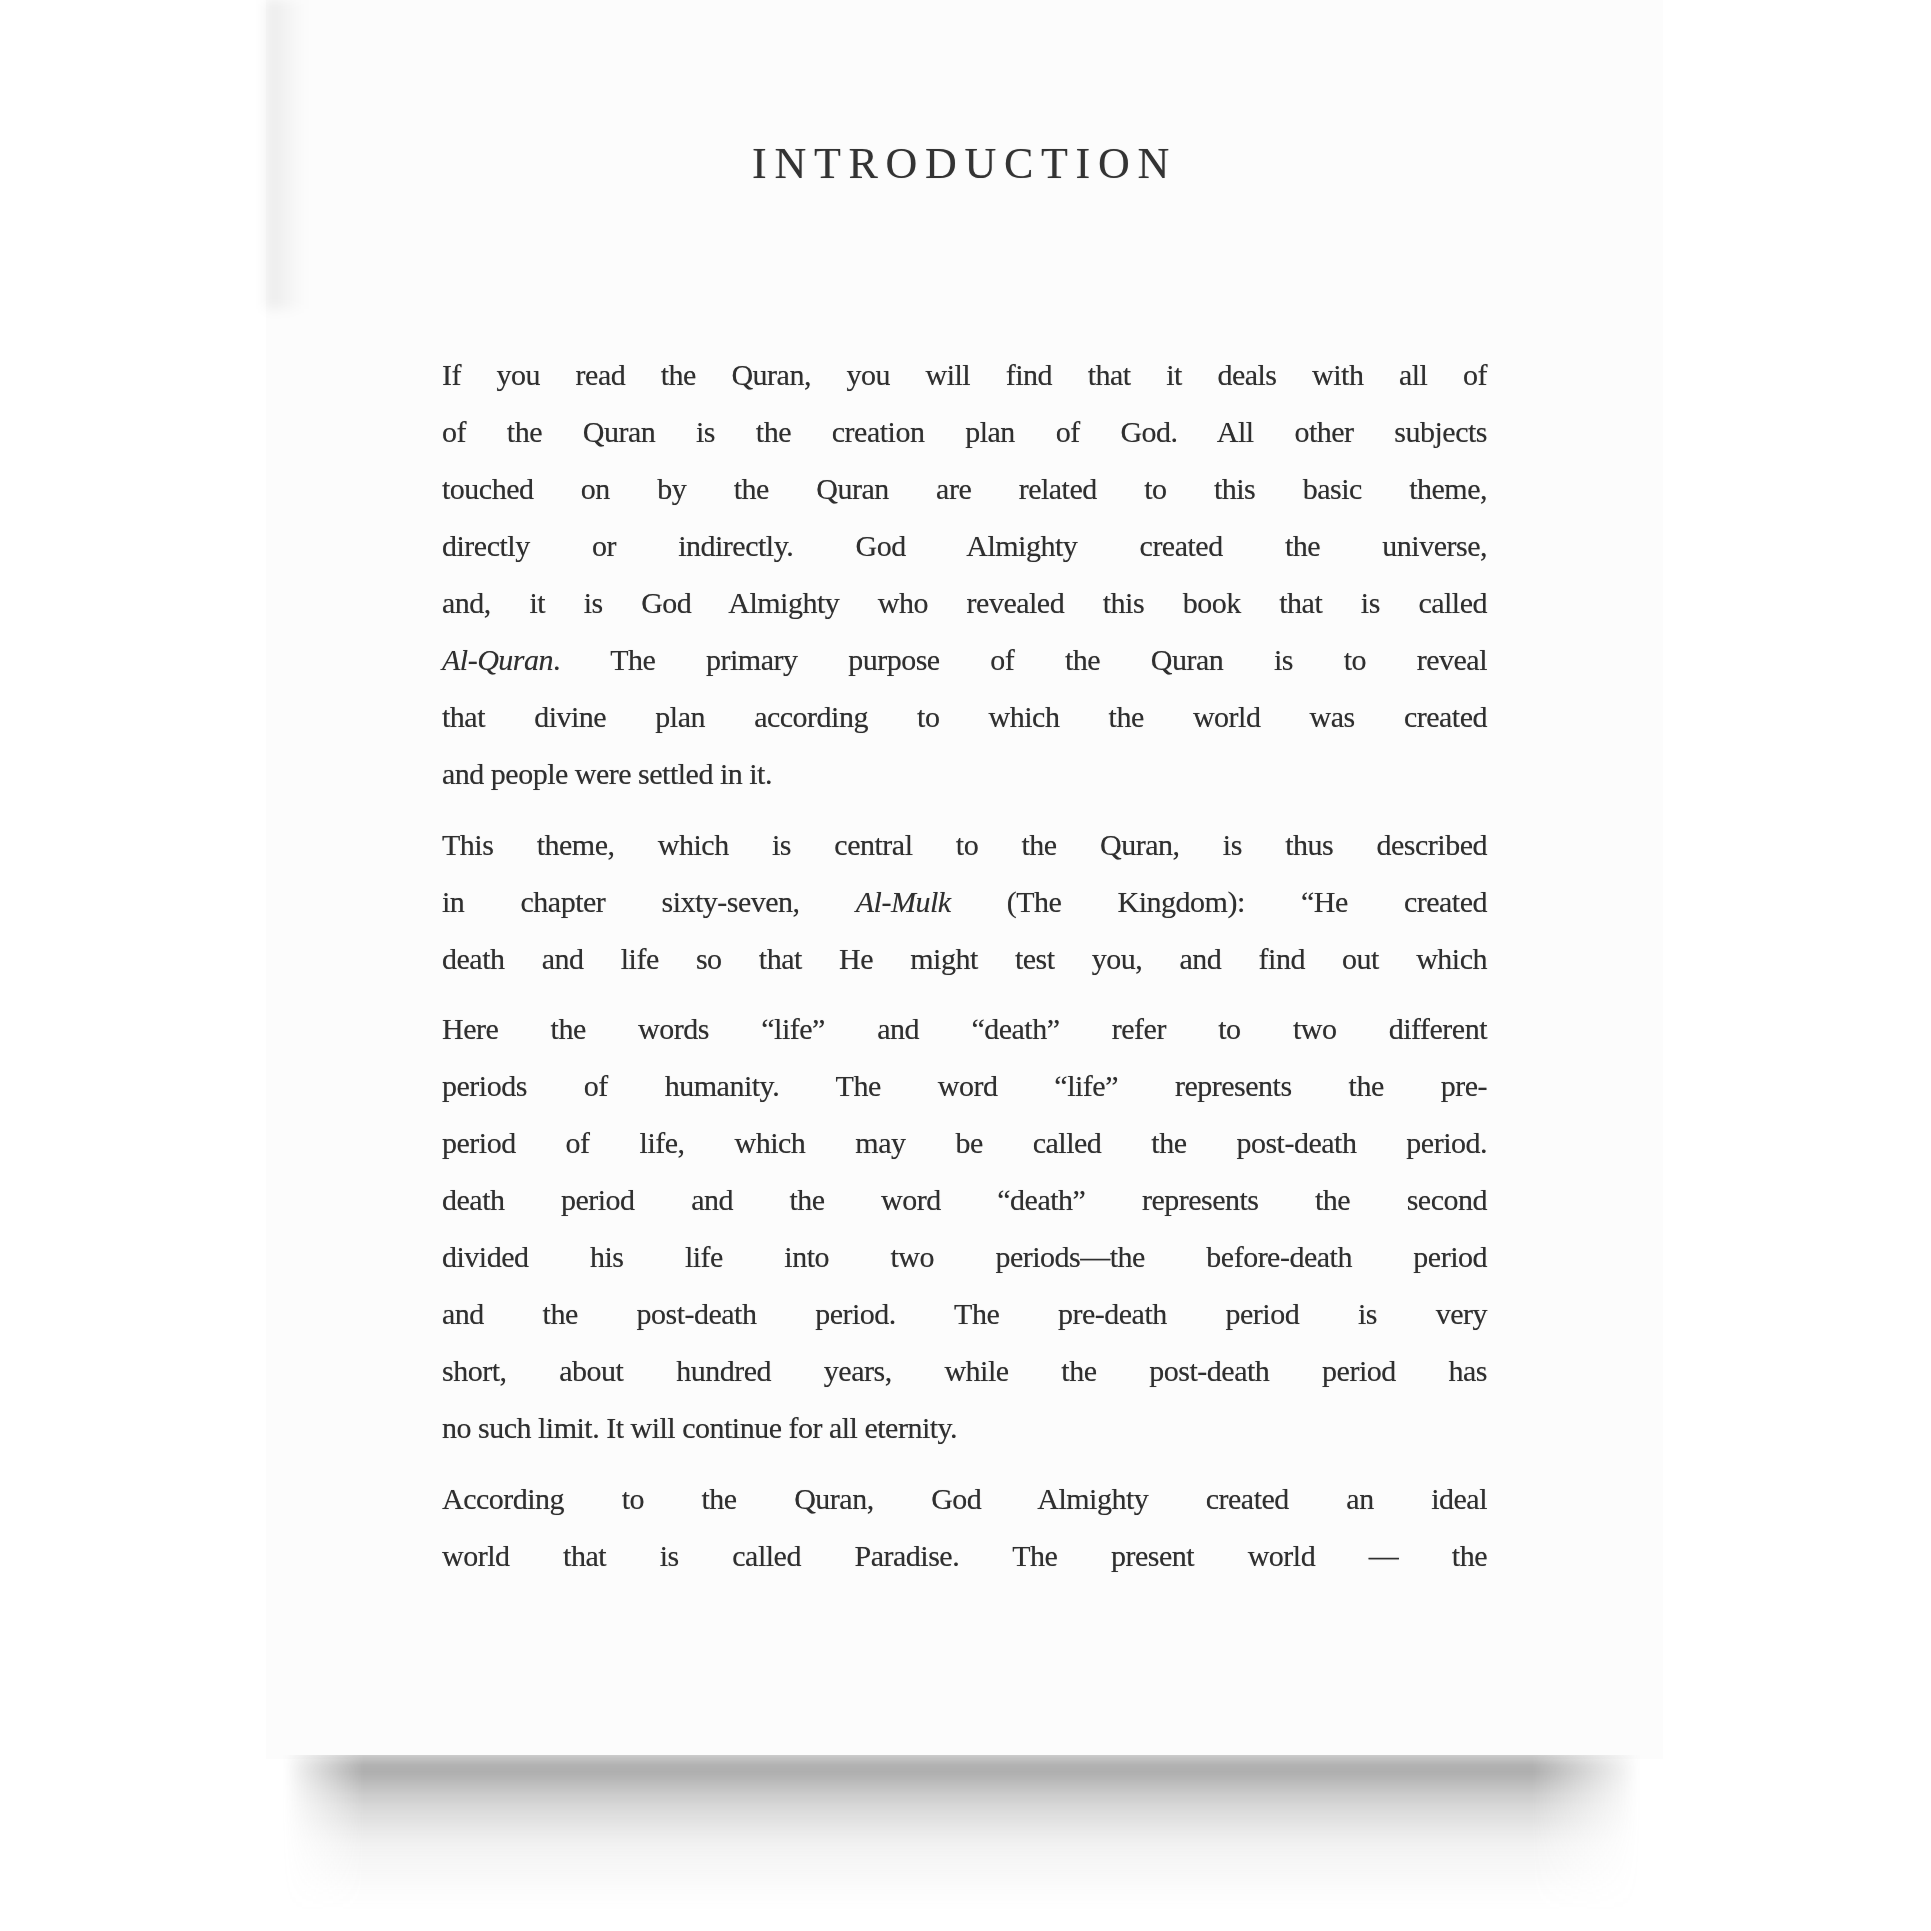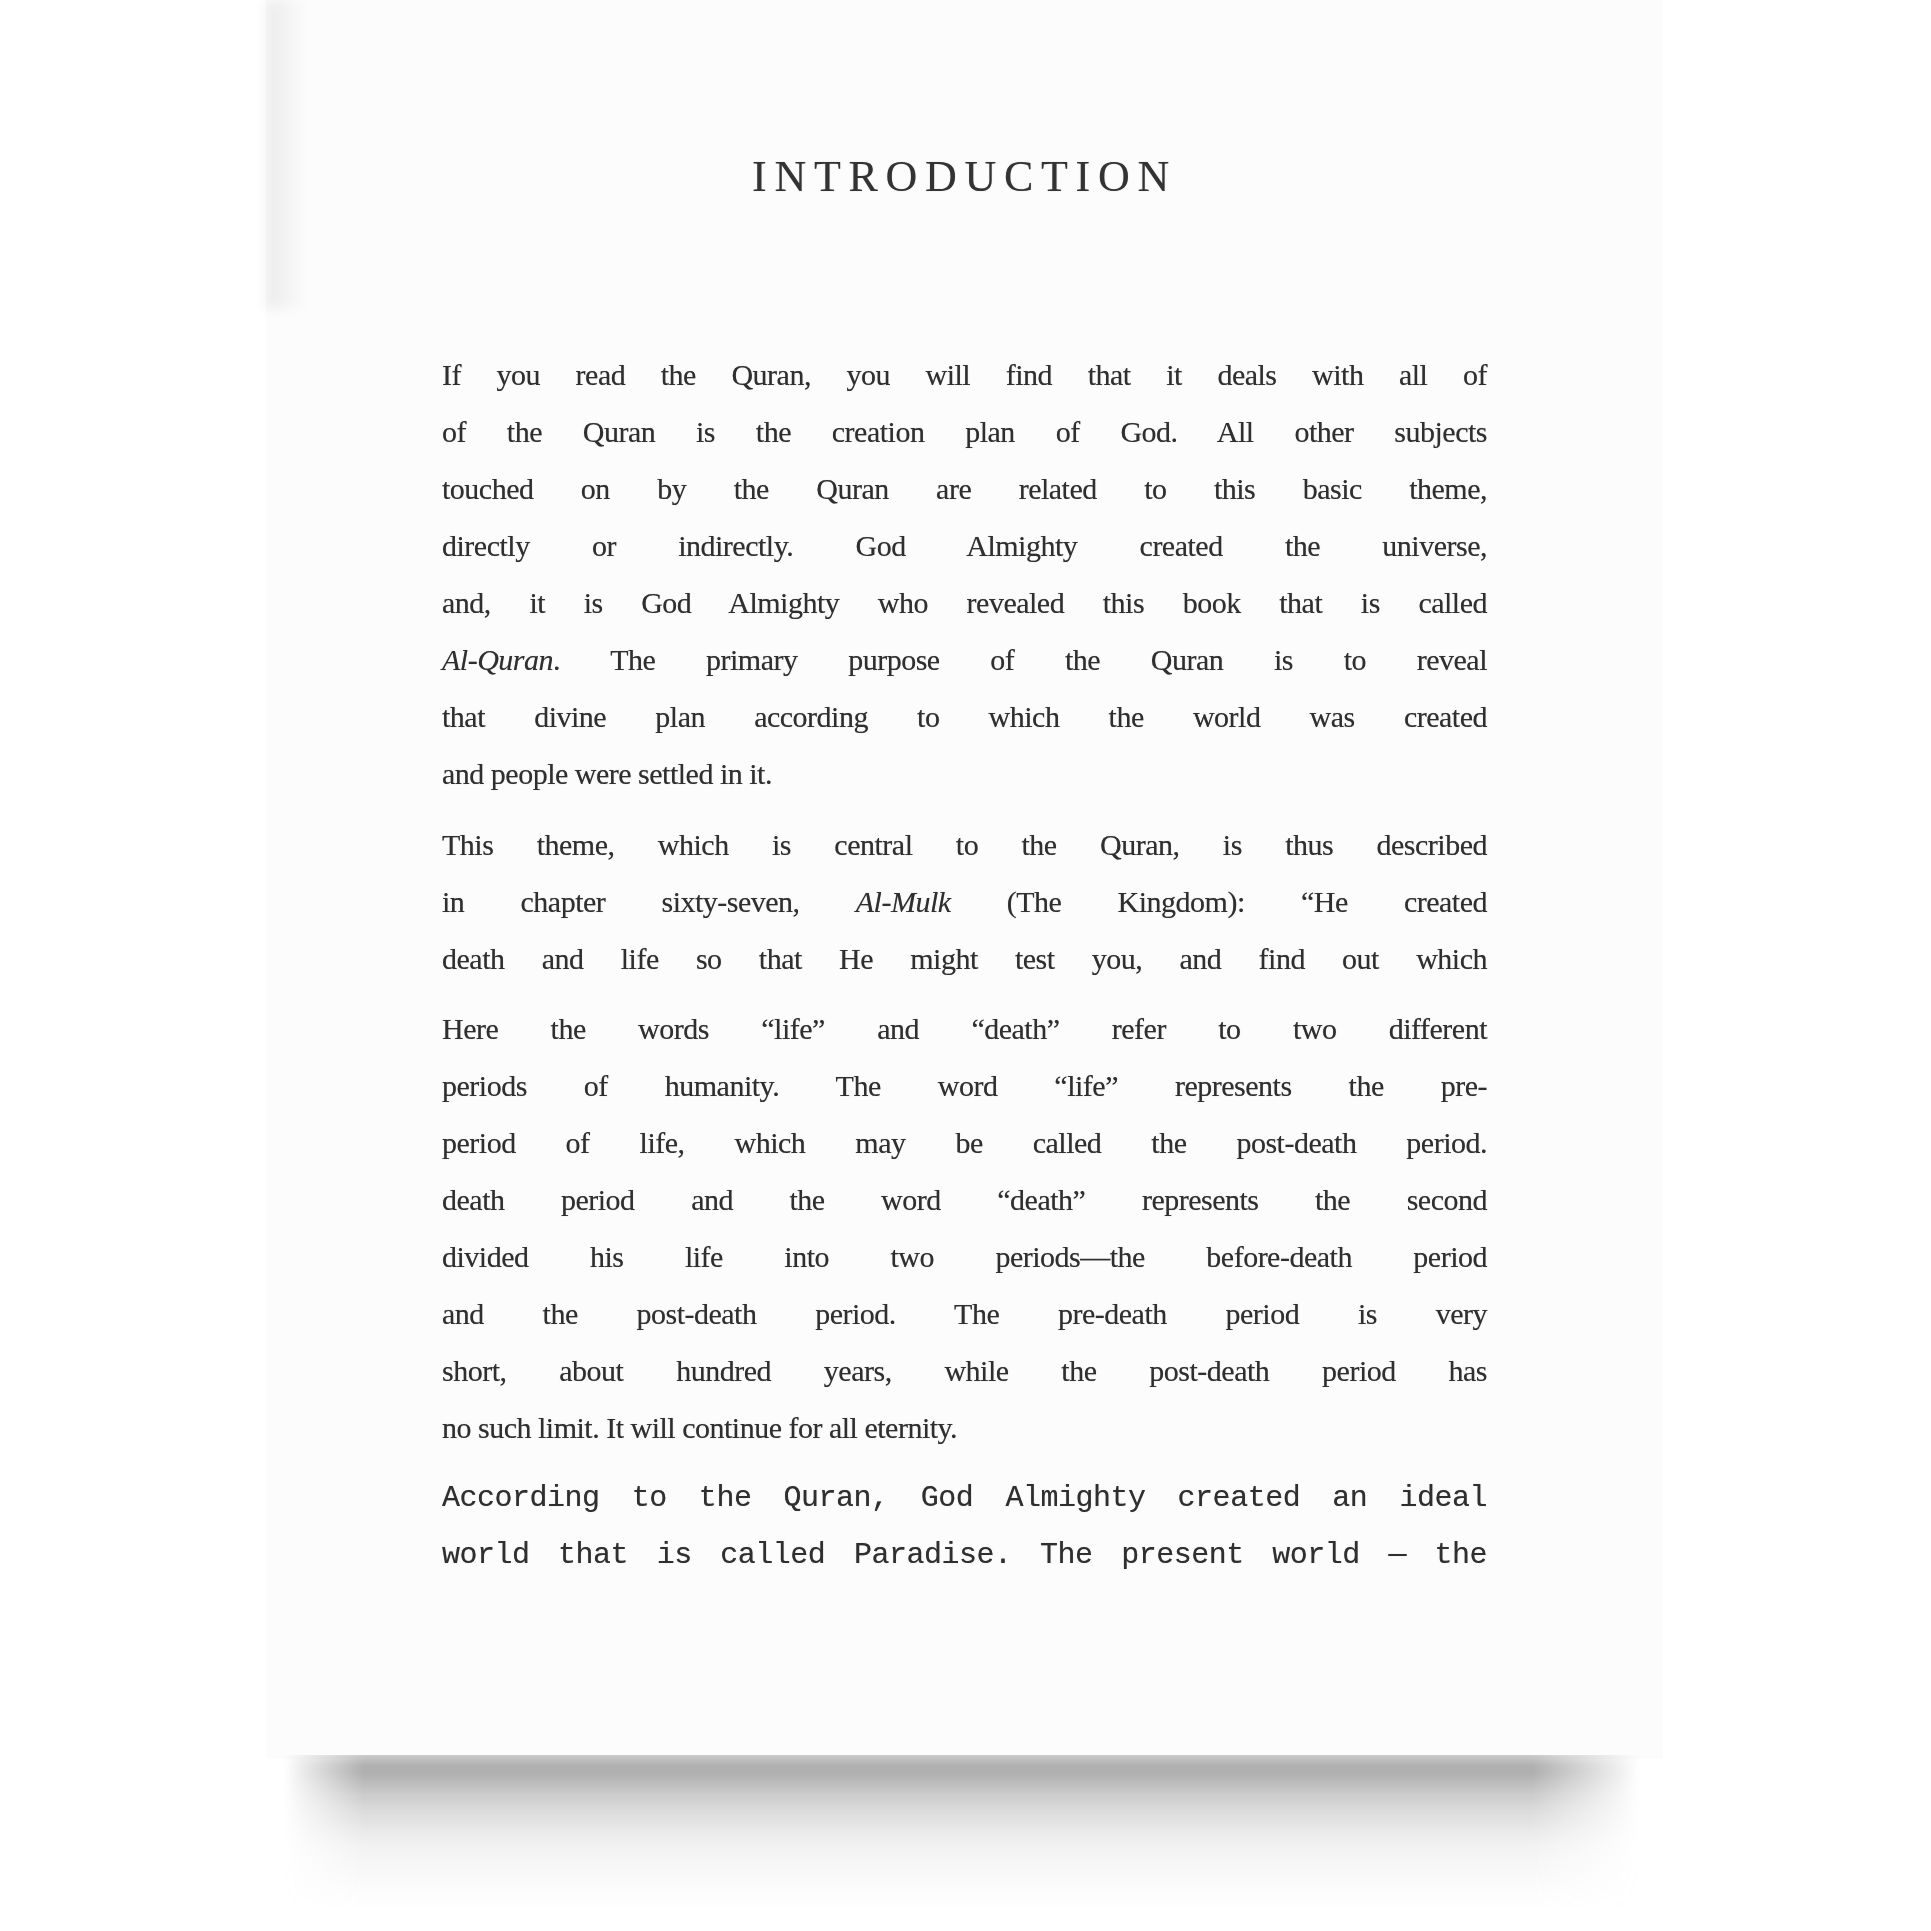--- a/index.html
+++ b/index.html
@@ -32,42 +32,42 @@
     width: 58px;
     height: 309px;
     background: linear-gradient(to right, rgba(0,0,0,0.07), rgba(0,0,0,0.0) 70%);
     filter: blur(5.8px);
     pointer-events: none;
   }
   .heading {
     position: absolute;
     left: 0;
     right: 0;
-    top: 151px;
+    top: 138px;
     margin: 0;
     text-align: center;
     font-size: 44px;
     font-weight: 400;
     letter-spacing: 7.7px;
     color: var(--heading-color, #333333);
     text-shadow: 0 0 1px rgba(50,50,50,0.35);
   }
   .body-text {
     position: absolute;
     left: 176px;
     top: 346px;
     width: 1045px;
     font-size: 30px;
     line-height: 57px;
     letter-spacing: -0.5px;
     color: var(--text-color, #2f2f2f);
     text-shadow: 0 0 0.7px rgba(47,47,47,0.55);
   }
   .para { margin: 0 0 13.5px 0; }
-  .para:last-child { margin-bottom: 16px; font-family: Liberation Mono, monospace; }
+  .para:last-child { margin-bottom: 16px; }
   .line {
     text-align: justify;
     text-align-last: justify;
     text-justify: inter-word;
     white-space: normal;
     height: 57px;
     overflow: visible;
   }
   .line.lastline {
     text-align-last: left;

